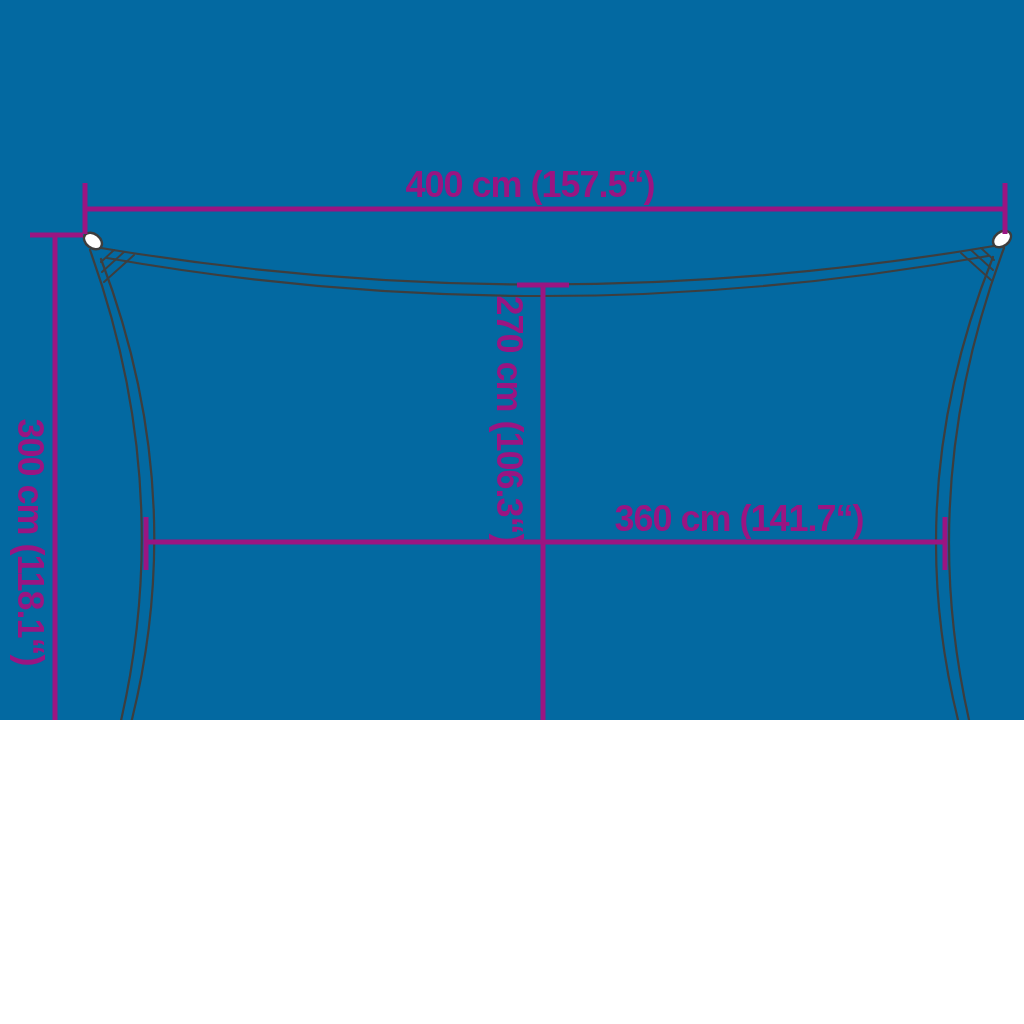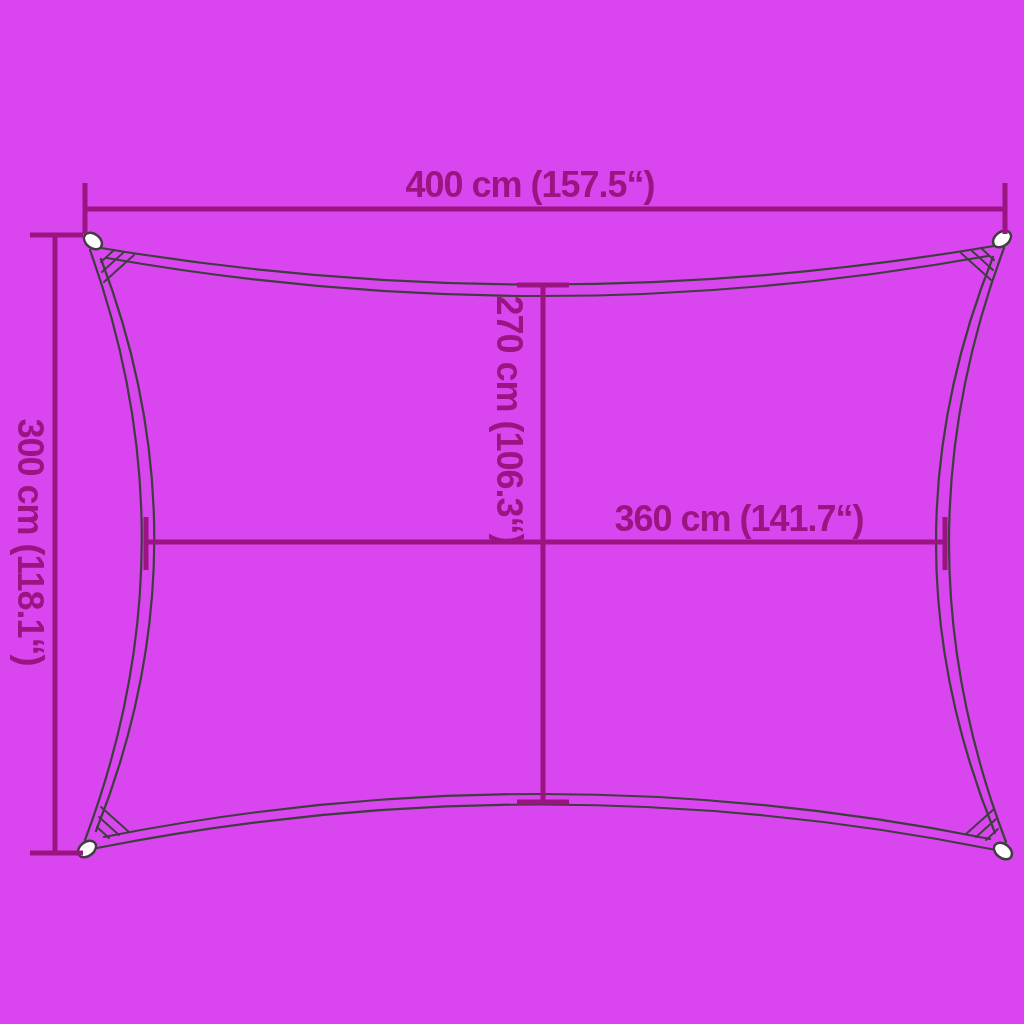--- a/index.html
+++ b/index.html
@@ -3,22 +3,22 @@
 <meta charset="utf-8">
 <style>
   html, body {
     margin: 0;
     padding: 0;
     background: #ffffff;
   }
   .canvas {
     position: relative;
     width: 1024px;
-    height: 1024px;
-    background: #d946ef;
+    height: 720px;
+    background: #0369a1;
     overflow: hidden;
     font-family: "Liberation Sans", sans-serif;
   }
   svg text {
     font-family: "Liberation Sans", sans-serif;
     font-weight: bold;
     font-size: 36px;
     letter-spacing: -1px;
   }
 </style>

